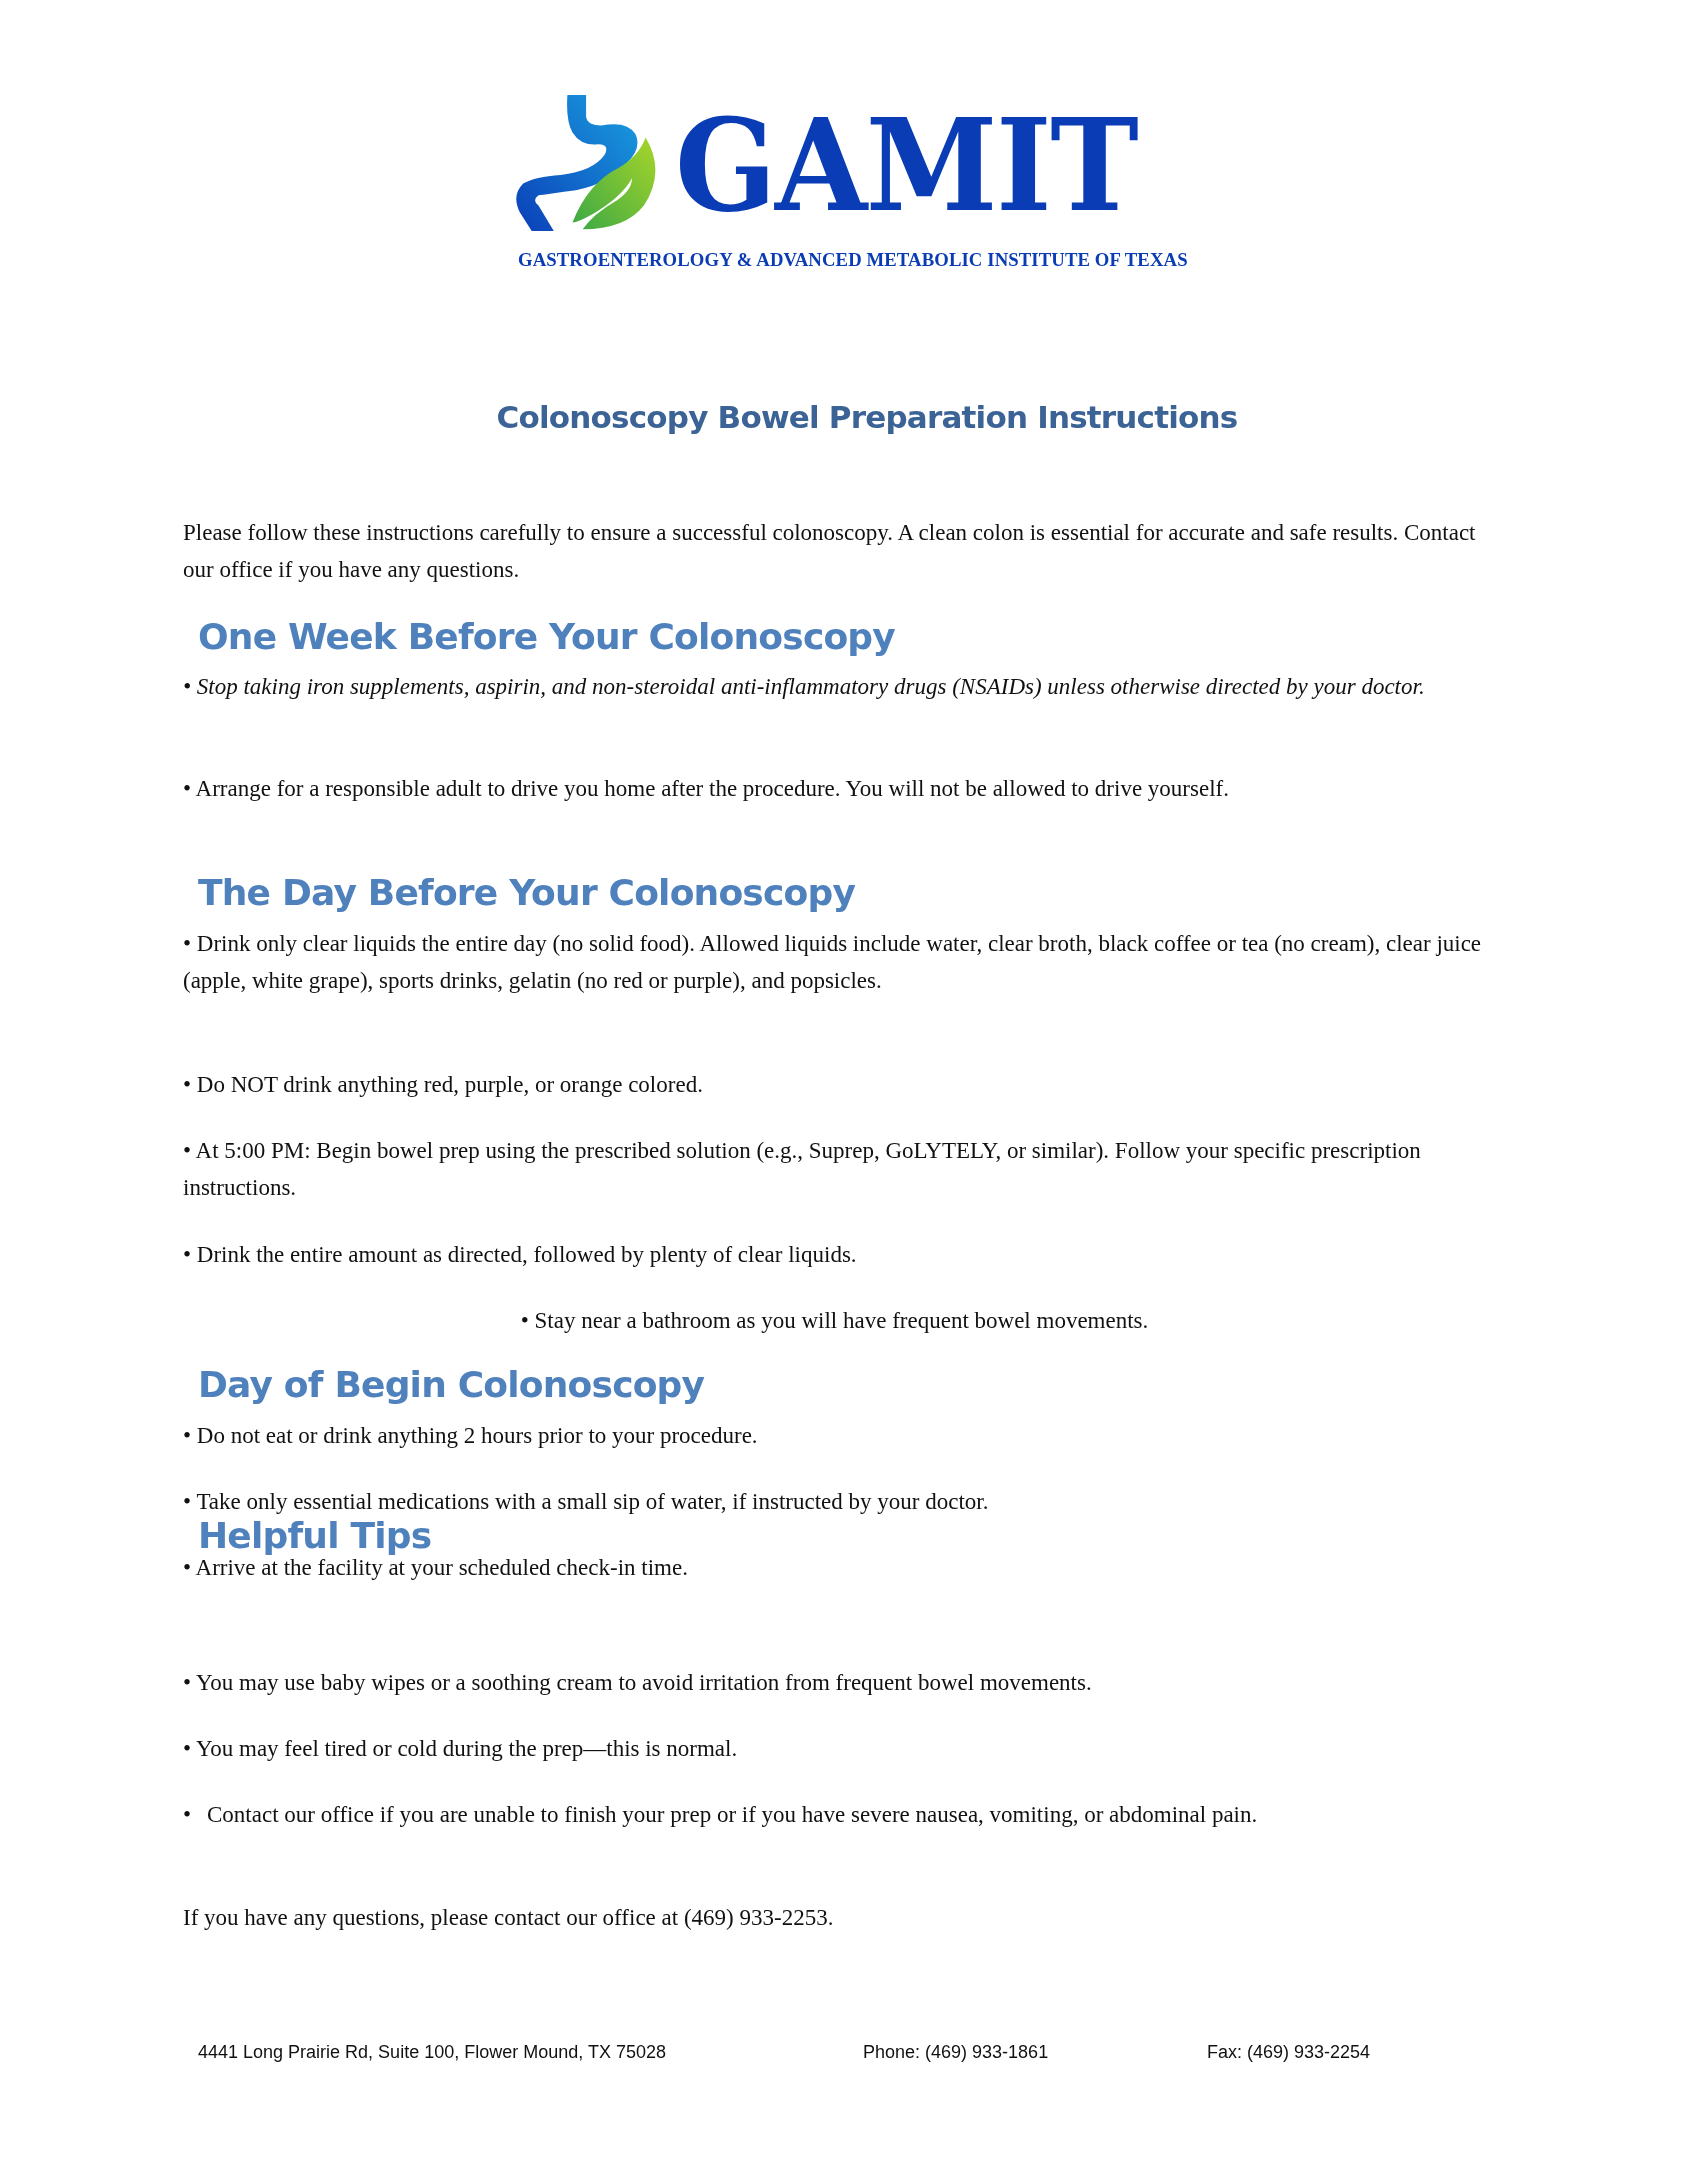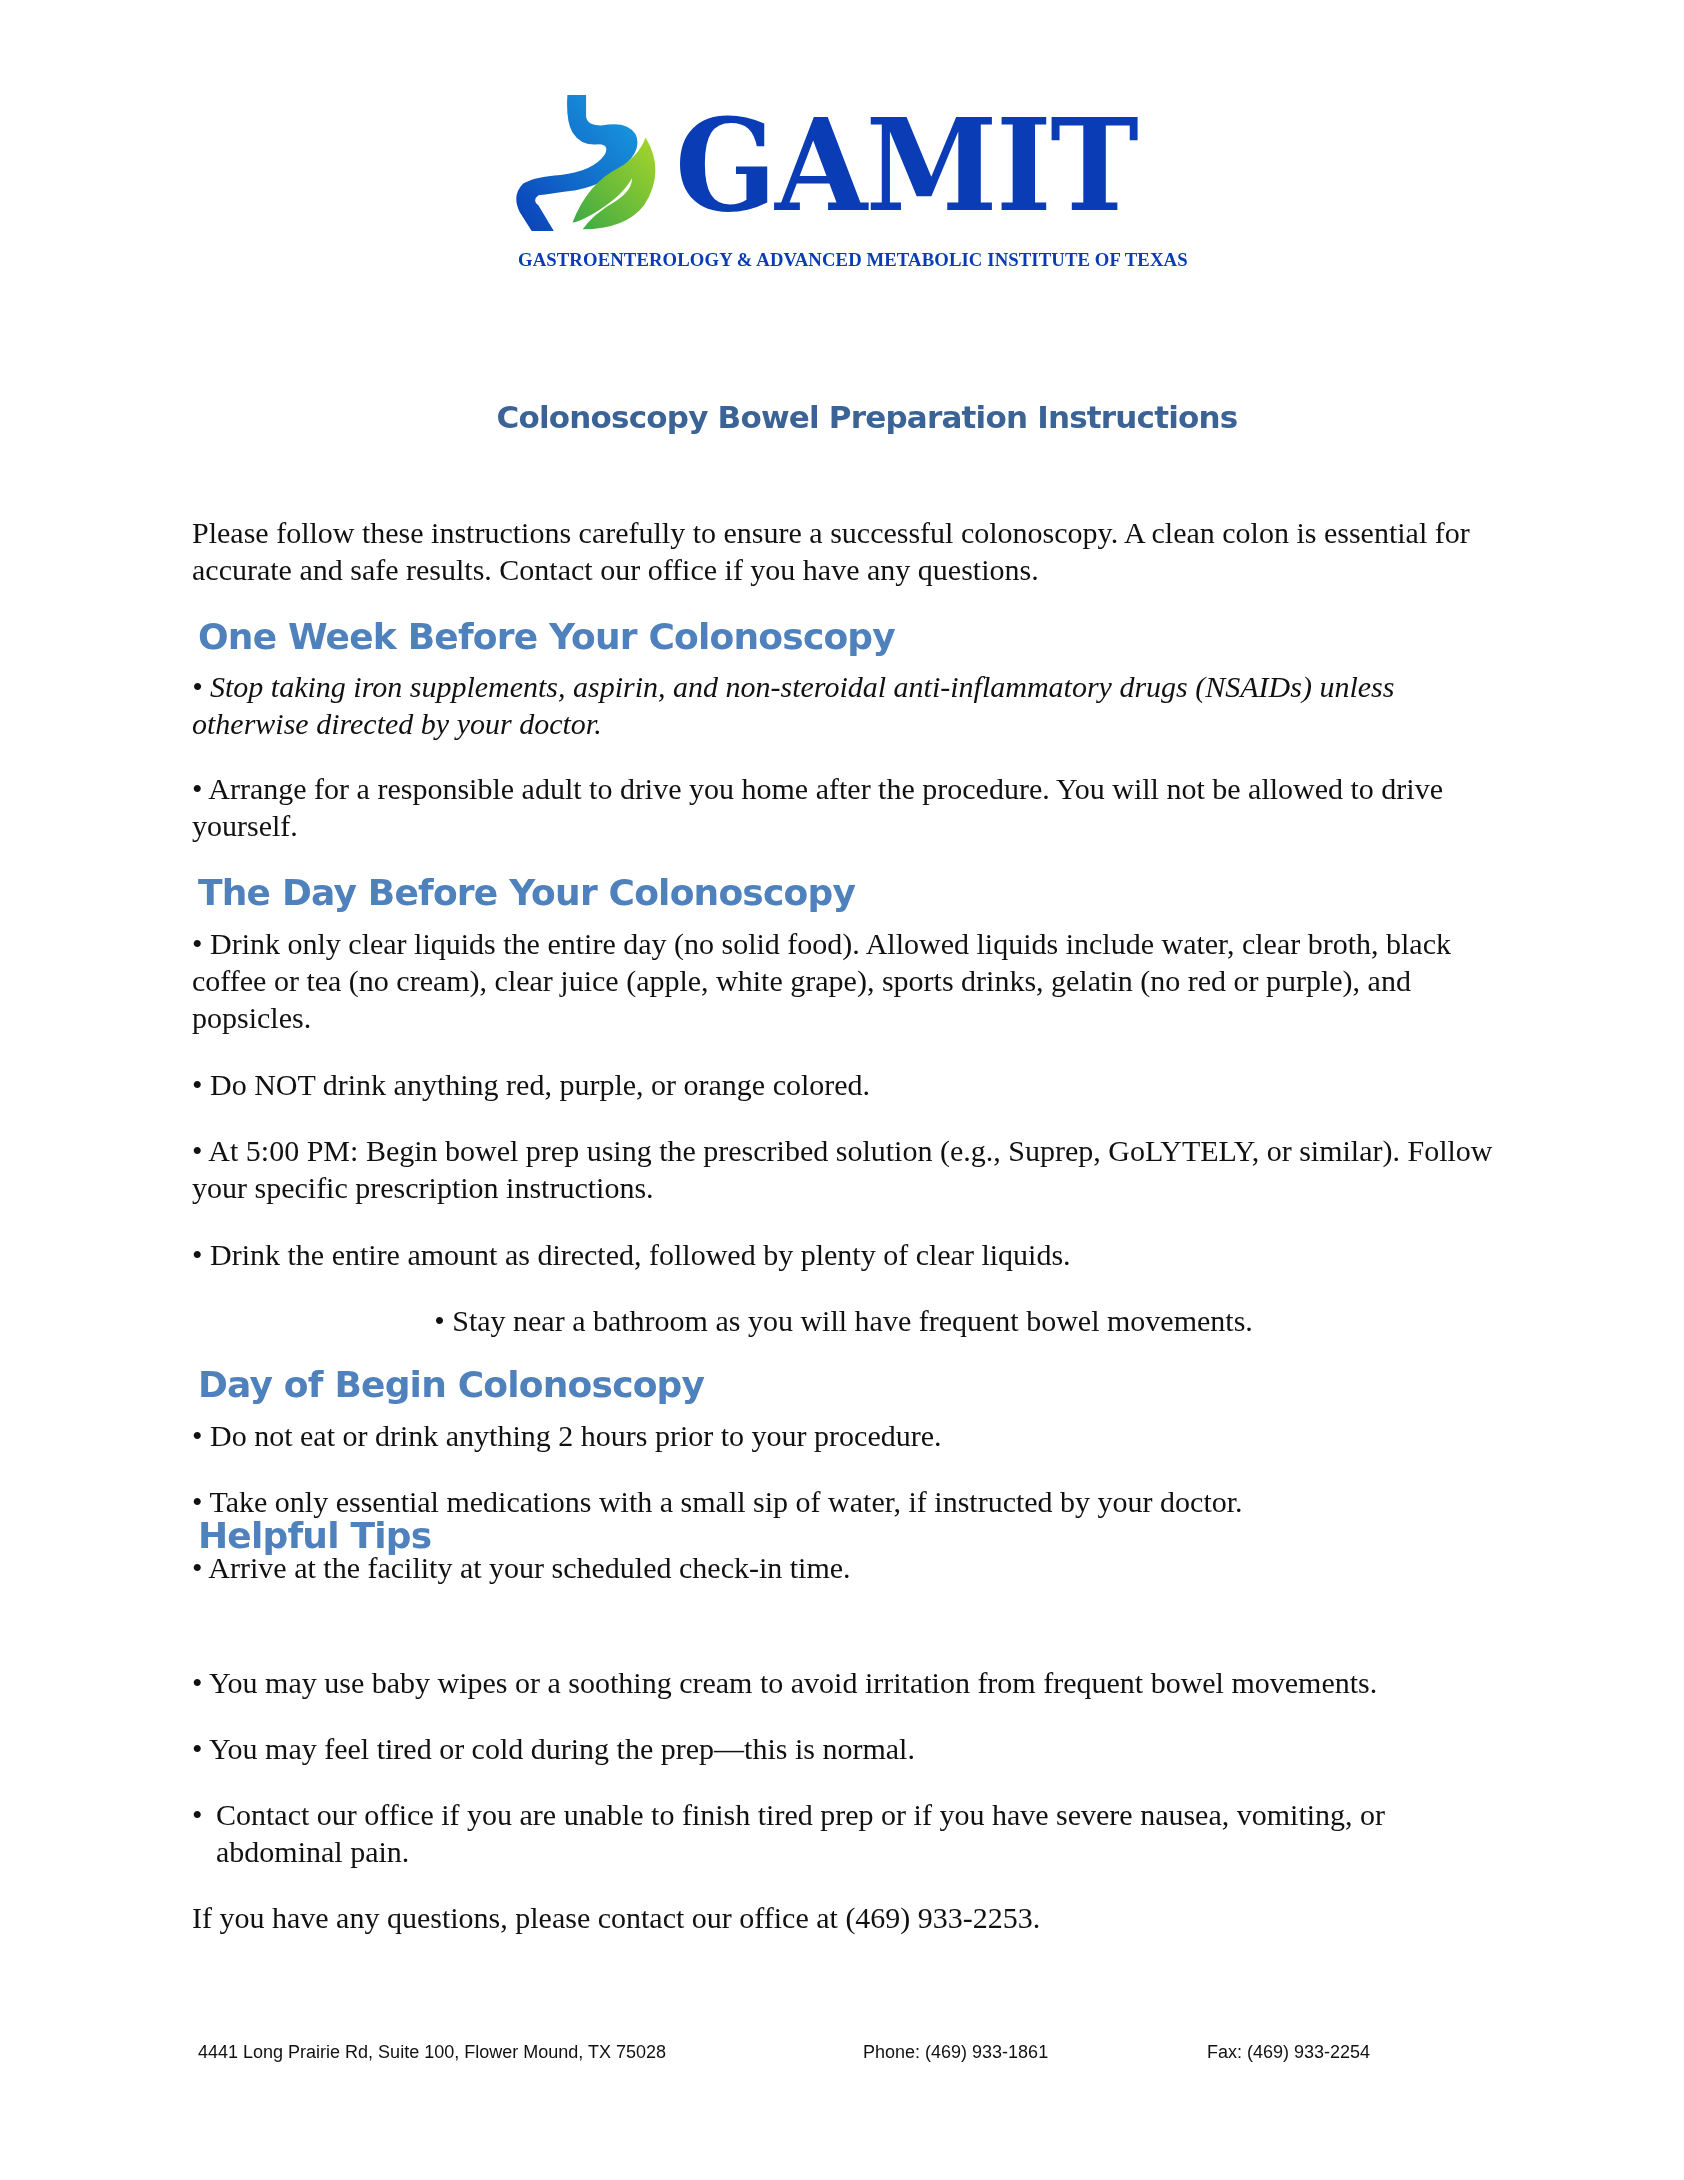--- a/index.html
+++ b/index.html
@@ -2,21 +2,21 @@
 <html style="font-size:13.6px"><head>
 <meta charset="utf-8">
 <style>
   html, body { margin: 0; padding: 0; background: #ffffff; }
   body { width: 1685px; height: 2181px; position: relative; overflow: hidden; }
   .abs { position: absolute; }
   .logo-icon { left: 516px; top: 95px; width: 147px; height: 136px; }
   .logo-word { left: 675px; top: 101px; font-family: "DejaVu Serif", "Liberation Serif", serif; font-weight: bold; font-size: 128px; line-height: 128px; letter-spacing: -1.7px; white-space: nowrap; transform: scaleX(0.93); transform-origin: left top; }
   .logo-tagline { left: 518px; top: 249px; font-family: "Liberation Serif", serif; font-weight: bold; font-size: 19px; line-height: 22px; white-space: nowrap; letter-spacing: 0.1px; transform: scaleX(0.985); transform-origin: left top; }
   .doc-title { left: 0; width: 1734px; top: 397px; text-align: center; font-family: "DejaVu Sans", "Liberation Sans", sans-serif; font-weight: bold; font-size: 31px; line-height: 41px; letter-spacing: -0.8px; }
-  .para { left: 192px; width: 1303px; font-family: "Liberation Serif", "DejaVu Serif", serif; font-size: 30px; line-height: 37px; color: #111111; }
+  .para { left: 183px; width: 1303px; font-family: "Liberation Serif", "DejaVu Serif", serif; font-size: 23px; line-height: 37px; color: #111111; }
   .heading { left: 198px; font-family: "DejaVu Sans", "Liberation Sans", sans-serif; font-weight: bold; font-size: 36px; line-height: 37px; letter-spacing: -0.8px; white-space: nowrap; }
   .hang { display: flex; }
   .hang .bullet { width: 24px; flex: 0 0 24px; }
   .footer { top: 2039px; font-family: "Liberation Sans", "DejaVu Sans", sans-serif; font-size: 18px; line-height: 27px; color: #111111; white-space: nowrap; }
 </style>
 </head>
 <body>
 
 <div class="abs logo-icon">
   <svg width="147" height="136" viewBox="0 0 172 160">
@@ -55,21 +55,21 @@
 <div class="abs heading" style="top:1366px; color:#4f81bd;">Day of Begin Colonoscopy</div>
 <div class="abs para" style="top:1417px;">• Do not eat or drink anything 2 hours prior to your procedure.</div>
 <div class="abs para" style="top:1483px;">• Take only essential medications with a small sip of water, if instructed by your doctor.</div>
 <div class="abs para" style="top:1549px;">• Arrive at the facility at your scheduled check-in time.</div>
 
 <div class="abs heading" style="top:1517px; color:#4f81bd;">Helpful Tips</div>
 <div class="abs para" style="top:1664px;">• You may use baby wipes or a soothing cream to avoid irritation from frequent bowel movements.</div>
 <div class="abs para" style="top:1730px;">• You may feel tired or cold during the prep—this is normal.</div>
 <div class="abs para hang" style="top:1796px; width:1278px;">
   <span class="bullet">•</span>
-  <span>Contact our office if you are unable to finish tired prep or if you have severe nausea, vomiting, or abdominal pain.</span>
+  <span>Contact our office if you are unable to finish your prep or if you have severe nausea, vomiting, or abdominal pain.</span>
 </div>
 
 <div class="abs para" style="top:1899px;">If you have any questions, please contact our office at (469) 933-2253.</div>
 
 <div class="abs footer" style="left:198px;">4441 Long Prairie Rd, Suite 100, Flower Mound, TX 75028</div>
 <div class="abs footer" style="left:863px;">Phone: (469) 933-1861</div>
 <div class="abs footer" style="left:1207px;">Fax: (469) 933-2254</div>
 
 
 </body></html>

